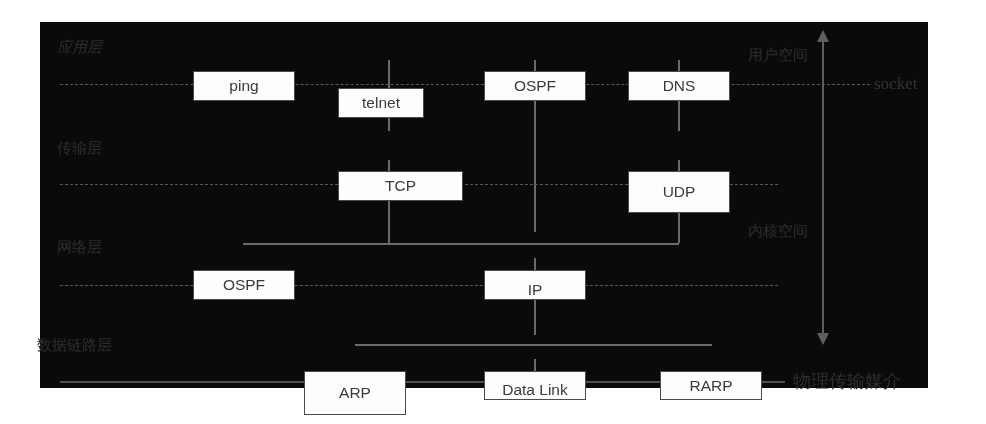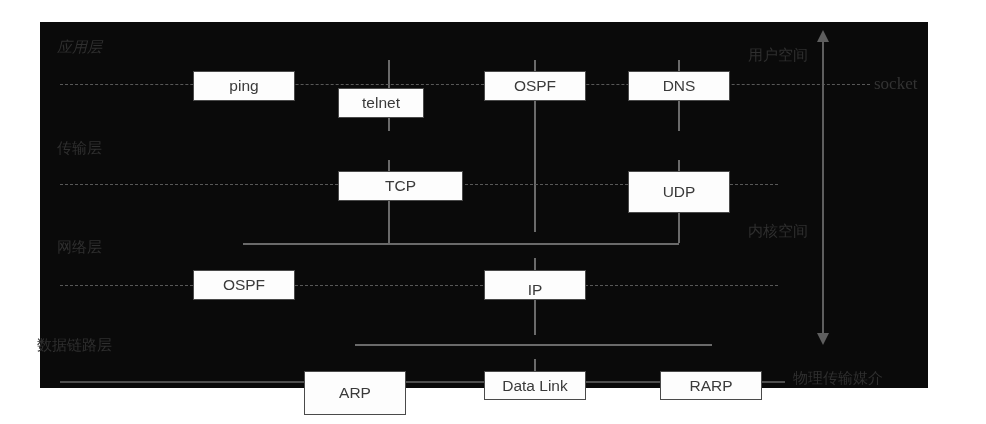--- a/index.html
+++ b/index.html
@@ -164,36 +164,36 @@
   <div class="pbox" style="left:193px; top:230px; width:102px; height:30px;">
     <span>OSPF</span>
   </div>
   <div class="pbox" style="left:484px; top:230px; width:102px; height:30px;align-items:flex-end;">
     <span>IP</span>
   </div>
 
   <div class="pbox" style="left:304px; top:331px; width:102px; height:44px;">
     <span>ARP</span>
   </div>
-  <div class="pbox" style="left:484px; top:331px; width:102px; height:29px;">
+  <div class="pbox" style="left:484px; top:331px; width:102px; height:29px;align-items:flex-end;">
     <span>Data Link</span>
   </div>
   <div class="pbox" style="left:660px; top:331px; width:102px; height:29px;">
     <span>RARP</span>
   </div>
 
   <div class="layer-label" style="left:57px; top:38px;font-style:italic;">应用层</div>
   <div class="layer-label" style="left:57px; top:139px;">传输层</div>
   <div class="layer-label" style="left:57px; top:238px;">网络层</div>
   <div class="layer-label" style="left:37px; top:336px;">数据链路层</div>
 
   <div class="space-label" style="left:748px; top:46px;">用户空间</div>
   <div class="space-label" style="left:748px; top:222px;text-align:center;">内核空间</div>
   <div class="serif-label" style="left:874px; top:74px;">socket</div>
-  <div class="serif-label" style="left:793px; top:369px; font-family:'Liberation Sans', sans-serif; font-size:15px; color:#2f2f2f;">物理传输媒介</div>
+  <div class="serif-label" style="left:793px; top:369px; font-family:'Liberation Sans', sans-serif; font-size:18px; color:#2f2f2f;">物理传输媒介</div>
 
   <div class="medium-line" style="left:60px; top:381px; width:725px;"></div>
 
   <div class="arrow-head arrow-up" style="left:817px; top:30px;"></div>
   <div class="arrow-shaft" style="left:822px; top:40px; height:295px;"></div>
   <div class="arrow-head arrow-down" style="left:817px; top:333px;"></div>
 
 </div>
 
 </body></html>

